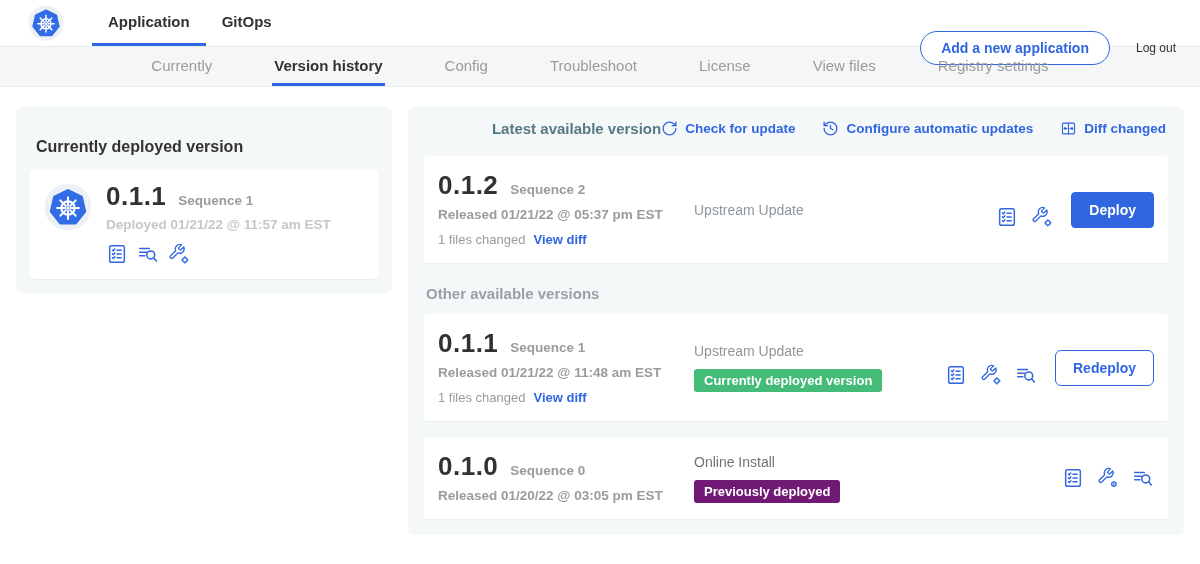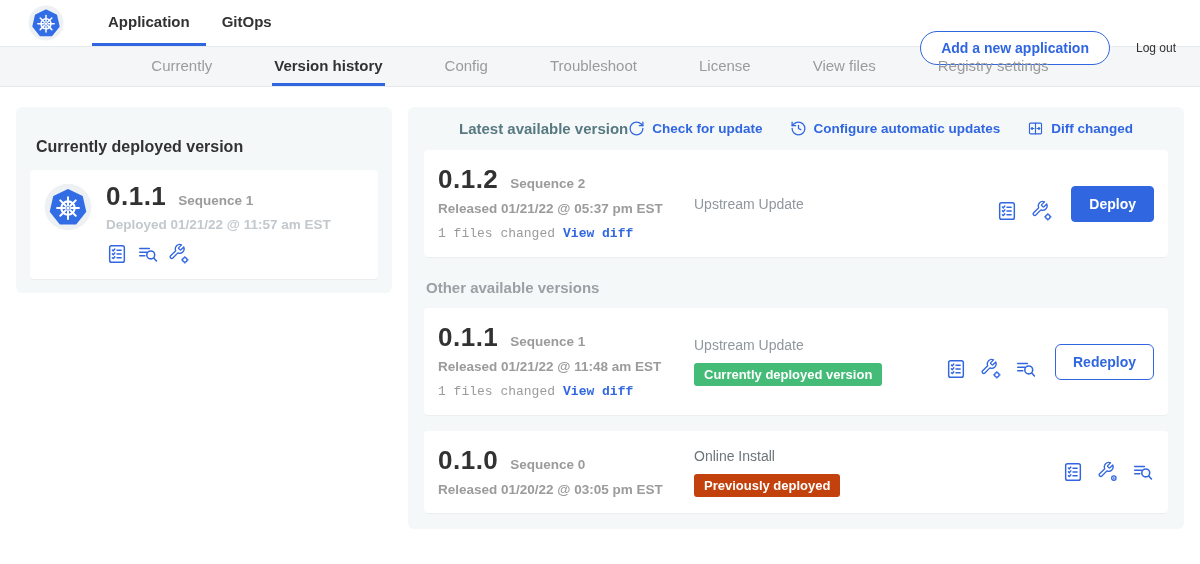--- a/index.html
+++ b/index.html
@@ -33,38 +33,38 @@
   .k8s-badge { width: 48px; height: 48px; flex: none; }
   .version-line { display: flex; align-items: baseline; gap: 12px; }
   .version-num { font-size: 26px; font-weight: 700; color: #323232; letter-spacing: .5px; line-height: 1; }
   .seq { font-size: 13.5px; font-weight: 700; color: #9b9b9b; }
   .deployed-date { font-size: 13.5px; font-weight: 700; color: #c3c8cc; margin-top: 8px; }
   .icon-row { display: flex; gap: 9px; margin-top: 11px; align-items: center; color: #3066e0; }
   .icon-btn { width: 22px; height: 22px; cursor: pointer; color: #3066e0; flex: none; }
   .icon-btn svg, .rp-link svg { display: block; width: 100%; height: 100%; }
   
   .right-panel { flex: 1; background: #f5f8f9; border-radius: 6px; padding: 13px 16px 16px; }
-  .rp-header { display: flex; align-items: center; justify-content: center; margin-bottom: 13px; padding: 0 2px; }
+  .rp-header { display: flex; align-items: center; justify-content: flex-end; margin-bottom: 19px; padding: 0 2px; }
   .rp-title { font-size: 15px; font-weight: 700; color: #577981; }
   .rp-actions { display: flex; gap: 27px; }
   .rp-link { display: flex; align-items: center; gap: 7px; color: #3066e0; font-size: 13.5px; font-weight: 700; cursor: pointer; }
   .rp-link .lnk-ico { width: 17px; height: 17px; flex: none; }
   .vcard { background: #fff; border-radius: 4px; padding: 16px 14px; display: flex; align-items: center; box-shadow: 0 1px 1px rgba(0,0,0,.04); }
   .vcard--gap { margin-top: 16px; }
   .vc-left { width: 256px; flex: none; }
   .vc-mid { flex: 1; display: flex; flex-direction: column; gap: 10px; align-items: flex-start; }
   .vc-right { flex: none; display: flex; align-items: flex-end; gap: 13px; }
   .released { font-size: 13.5px; font-weight: 700; color: #9b9b9b; margin-top: 9px; }
-  .files-line { margin-top: 10px; font-size: 13px; color: #9b9b9b; display: flex; gap: 8px; align-items: center; font-family: Liberation Mono, monospace; }
+  .files-line { margin-top: 10px; font-size: 13px; color: #9b9b9b; display: flex; gap: 8px; align-items: center; }
   .view-diff { color: #3066e0; font-weight: 700; cursor: pointer; font-size: 13px; }
   .source { font-size: 14px; font-weight: 400; color: #8f979d; }
   .source--dark { color: #6d7478; }
   .badge { font-size: 13px; font-weight: 700; color: #fff; padding: 4px 10px; border-radius: 3px; }
   .badge--green { background: #44bb77; }
-  .badge--gray { background: #c2410c; }
+  .badge--gray { background: #701a75; }
   .btn { font-family: inherit; font-size: 14px; font-weight: 700; padding: 9px 17px; cursor: pointer; margin-left: 5px; }
   .btn--primary { background: #3066e0; color: #fff; border: 1px solid #3066e0; border-radius: 4px; }
   .btn--secondary { background: #fff; color: #3066e0; border: 1px solid #3066e0; border-radius: 6px; }
   .other-title { font-size: 15px; color: #9aa0a4; margin: 22px 2px 12px; }
 </style>
 </head>
 <body>
 
 <svg width="0" height="0" style="position:absolute" aria-hidden="true">
   <defs>

